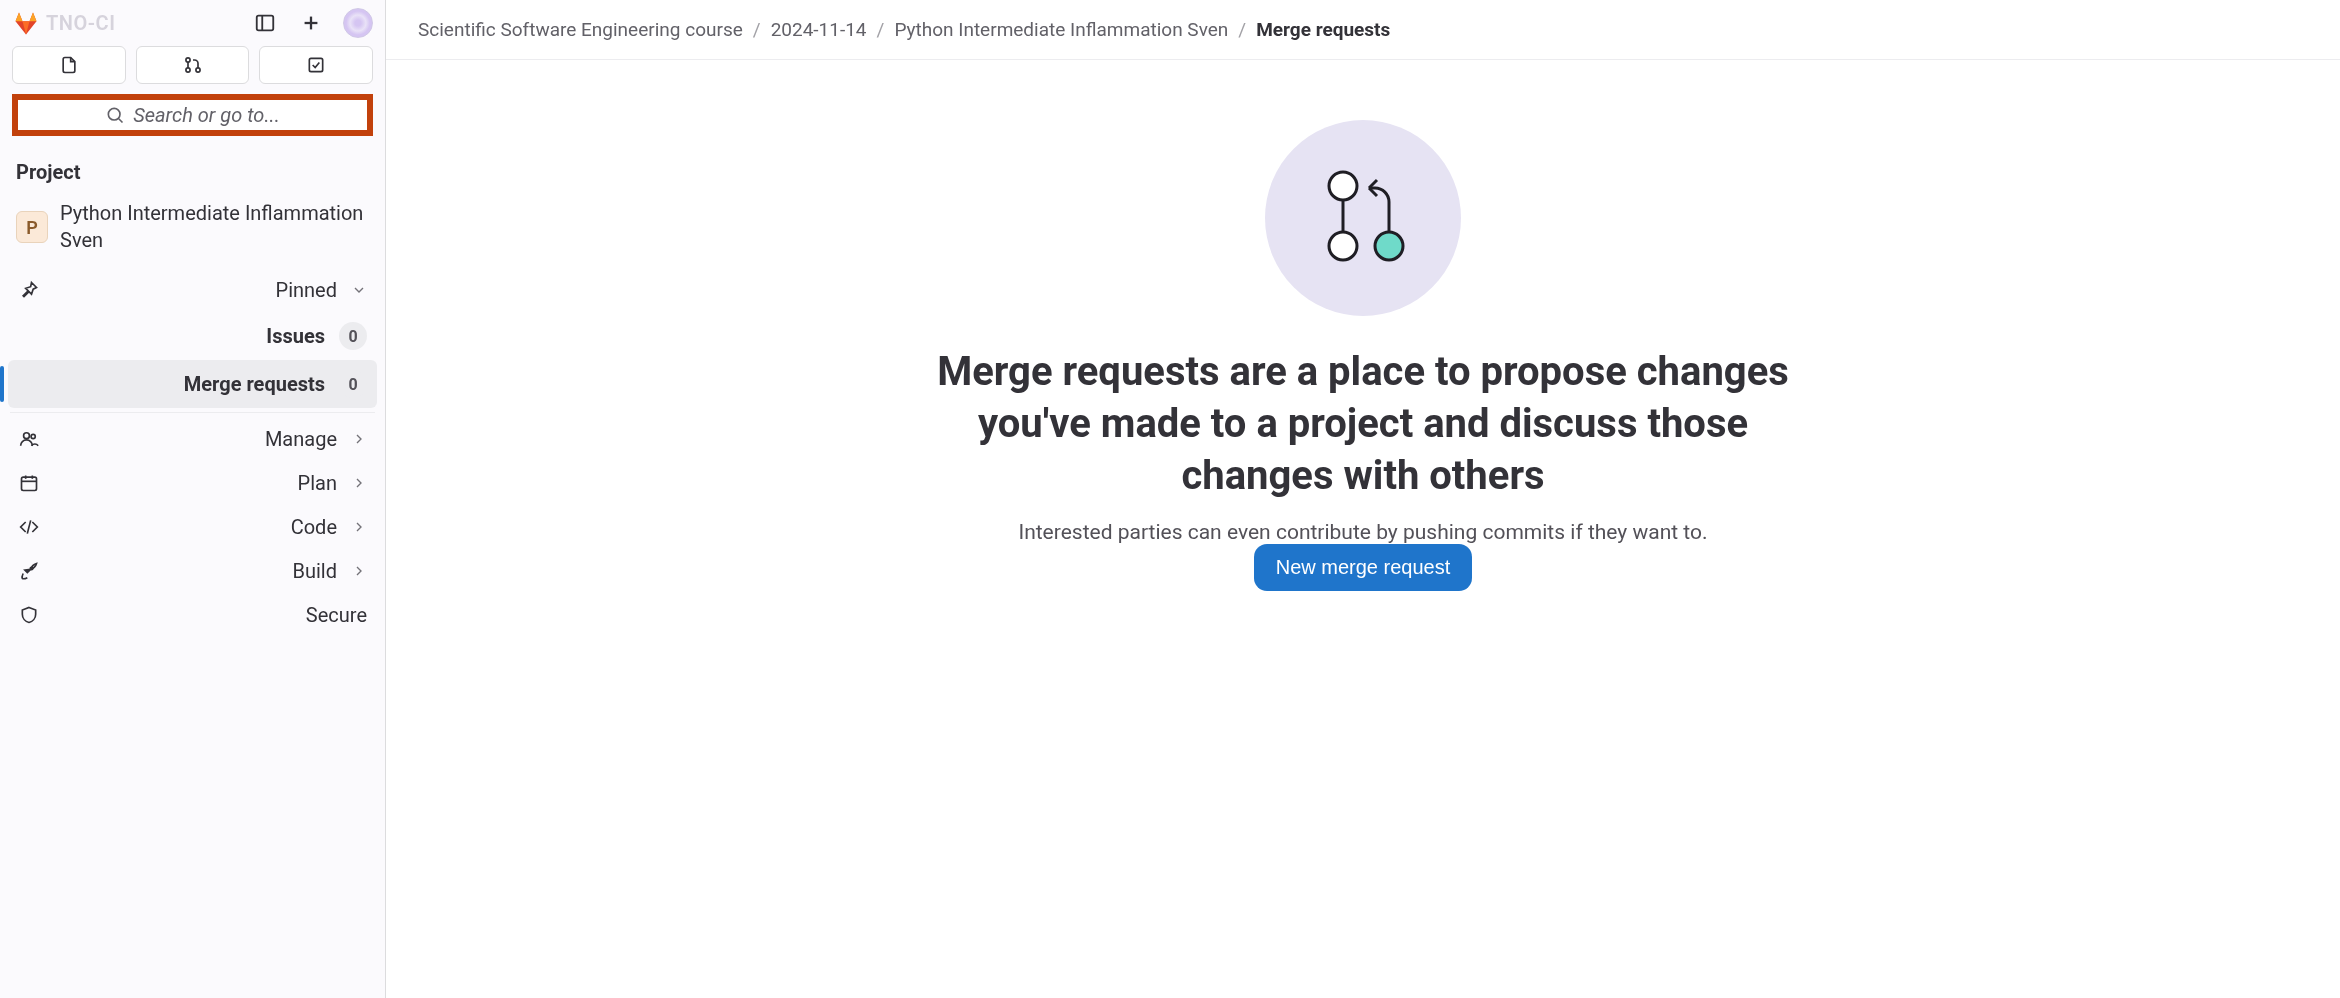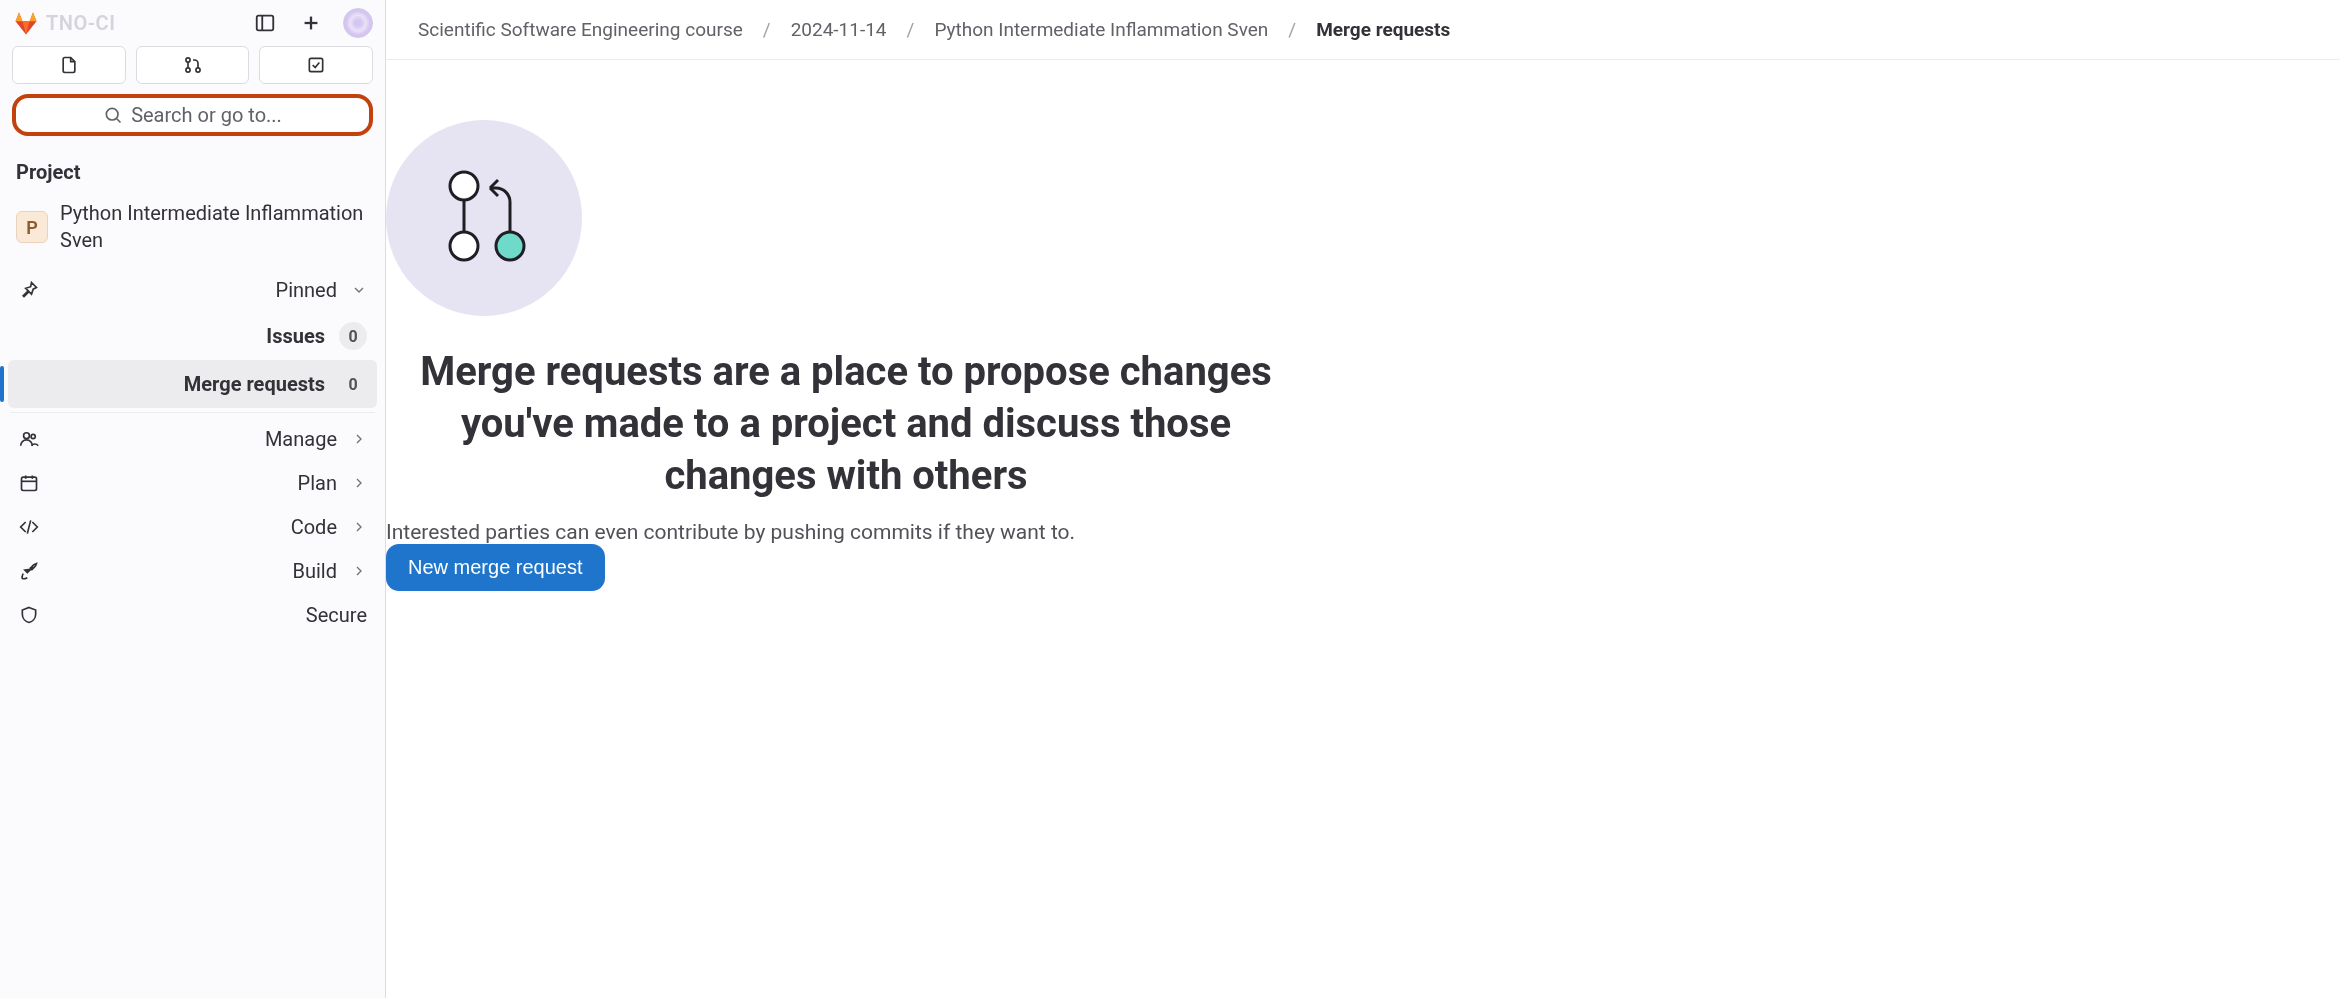--- a/index.html
+++ b/index.html
@@ -52,29 +52,30 @@
   align-items: center;
   justify-content: center;
   cursor: pointer;
   color: #333238;
 }
 .search-wrap { padding: 0 12px 12px 12px; }
 .search-box {
   width: 100%;
   height: 42px;
   background: #fff;
-  border: 4px solid #c2410c;
-  border-radius: 16px;
+  border: 6px solid #c2410c;
+  border-radius: 0;
   display: flex;
   align-items: center;
   justify-content: center;
   gap: 8px;
   cursor: text;
   color: #626168;
   font-size: 20px;
+  font-style: italic;
 }
 .section-label {
   padding: 12px 16px 8px 16px;
   font-size: 20px;
   font-weight: 700;
   color: #333238;
 }
 .project-row {
   display: flex;
   align-items: center;
@@ -137,34 +138,34 @@
   height: 1px; background: #ececef;
   margin: 4px 10px;
 }
 .main {
   flex: 1;
   display: flex;
   flex-direction: column;
 }
 .breadcrumbs {
   display: flex;
-  gap: 20px;
+  gap: 10px;
   padding: 18px 32px;
   border-bottom: 1px solid #ececef;
   font-size: 19px;
   color: #626168;
 }
 .breadcrumbs a { color: #626168; text-decoration: none; cursor: pointer; }
 .breadcrumbs .sep { color: #a2a1a6; }
 .breadcrumbs .current { color: #333238; font-weight: 700; }
 .empty-state {
   flex: 1;
   display: flex;
   flex-direction: column;
-  align-items: flex-start;
+  align-items: center;
   padding-top: 60px;
   text-align: center;
 }
 .empty-illus {
   width: 196px; height: 196px;
   border-radius: 50%;
   background: #e6e3f3;
   display: flex;
   align-items: center;
   justify-content: center;

